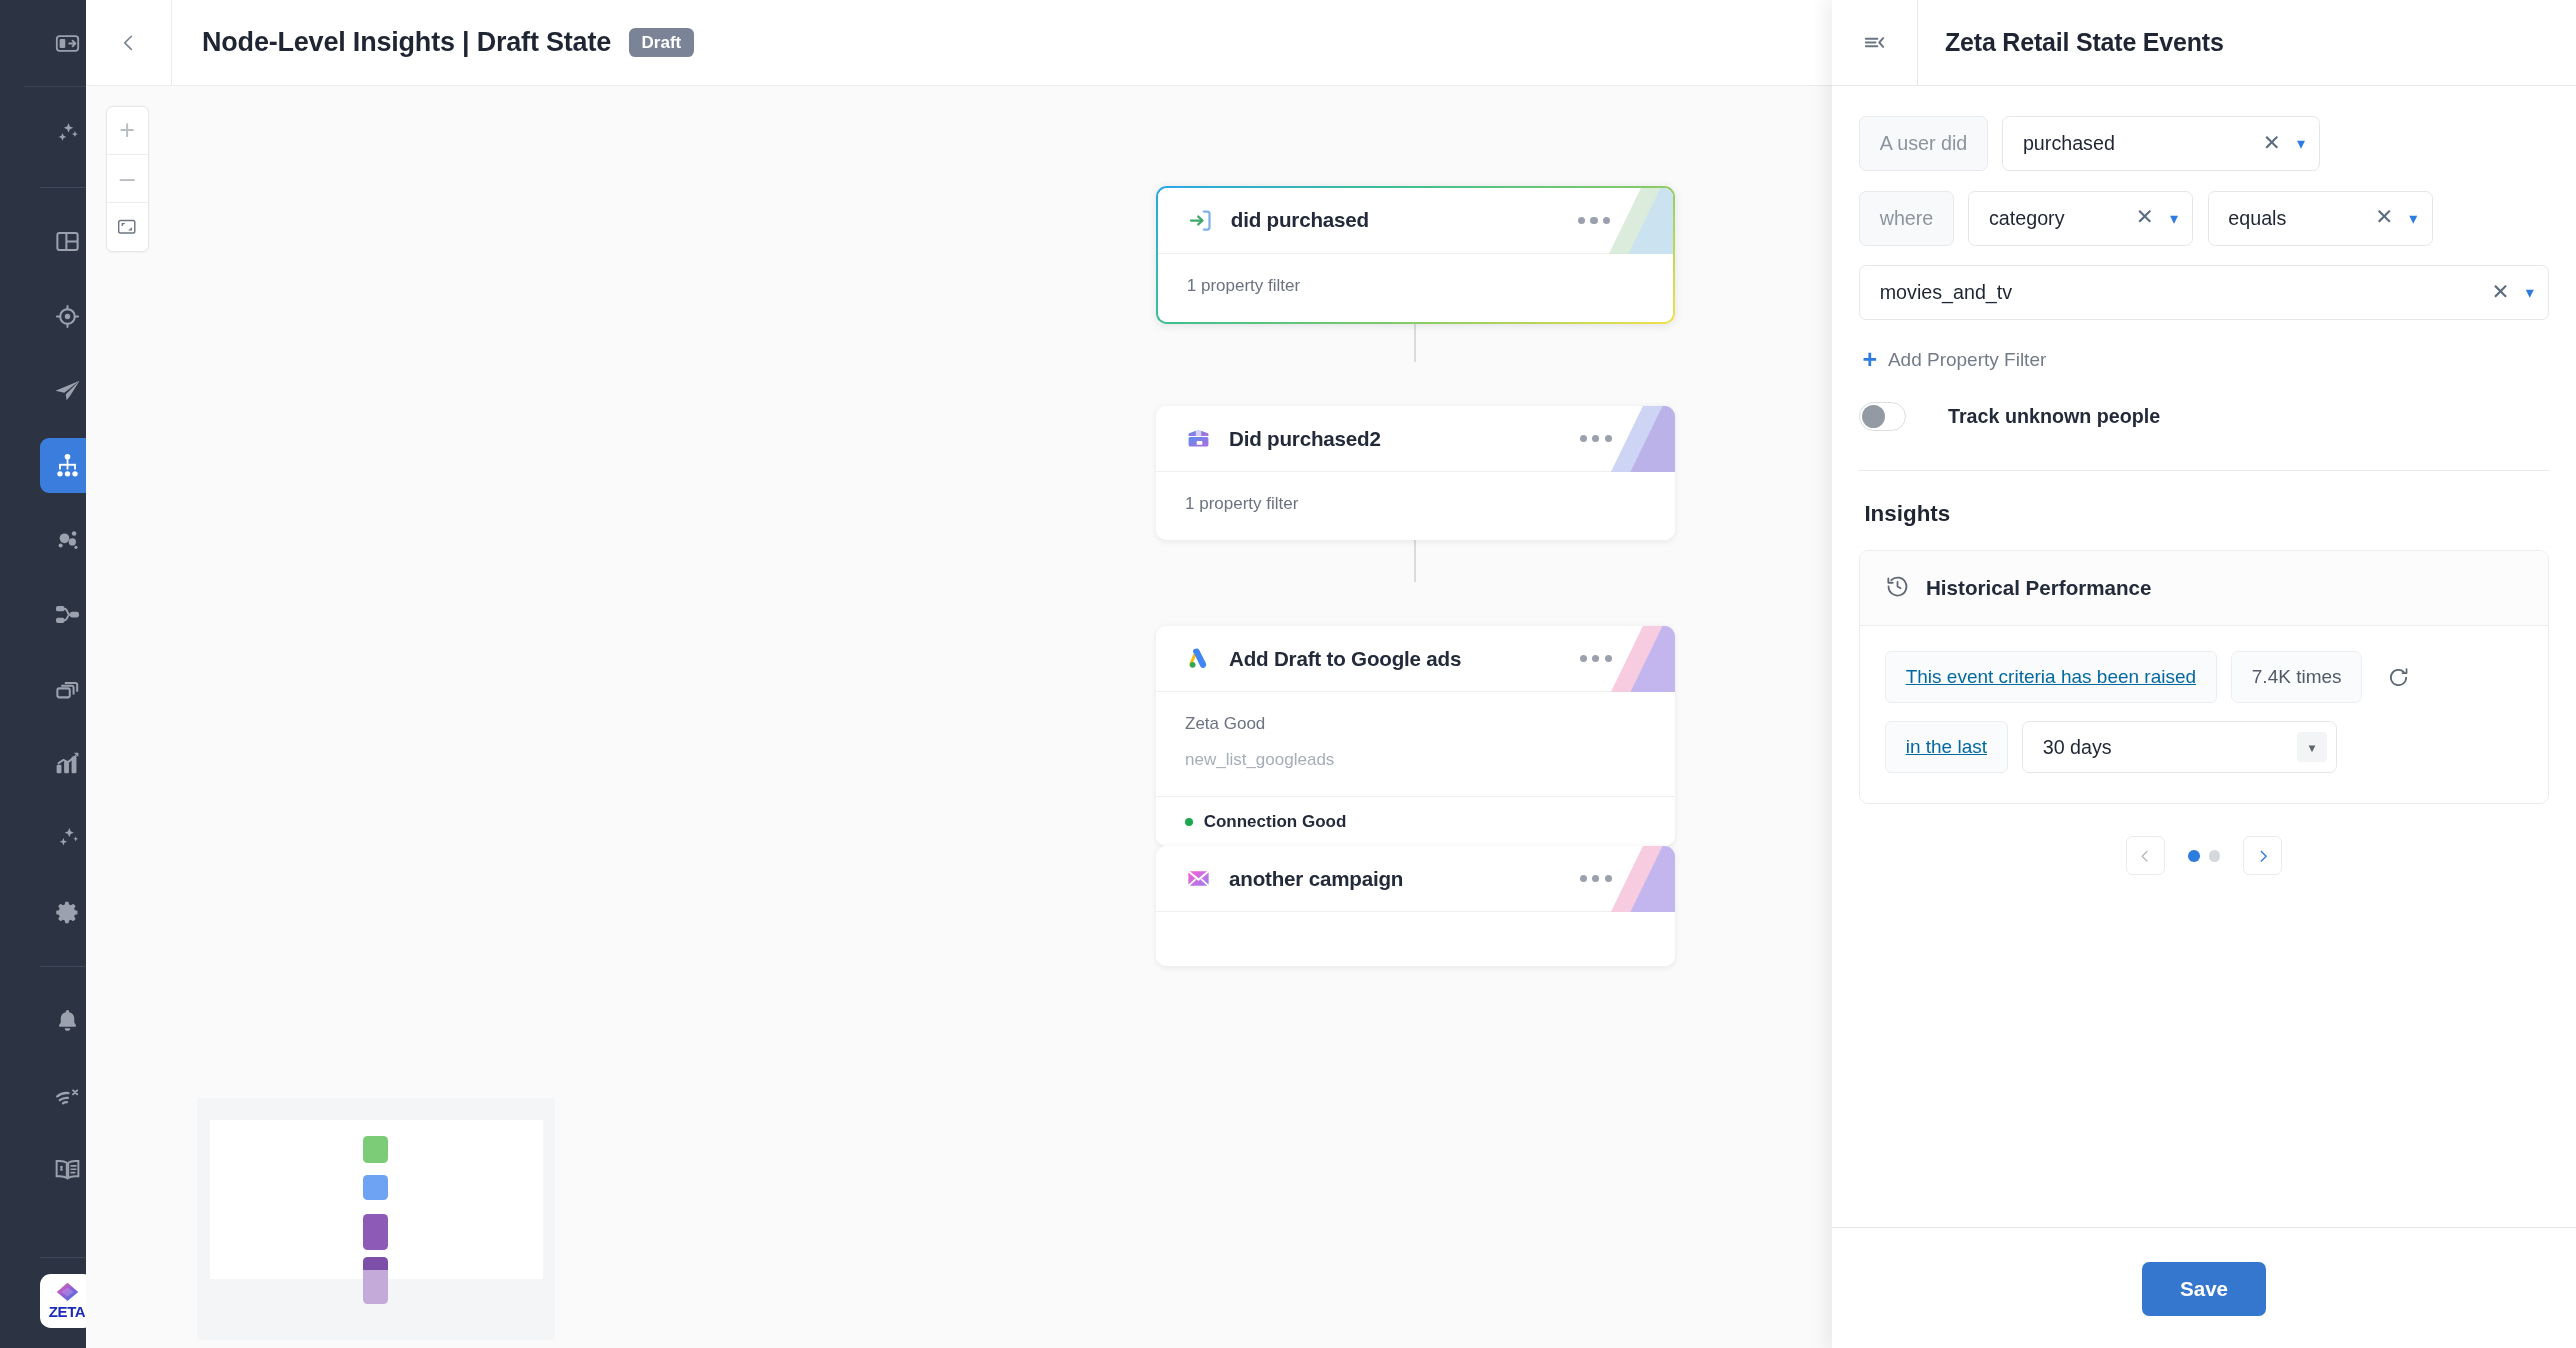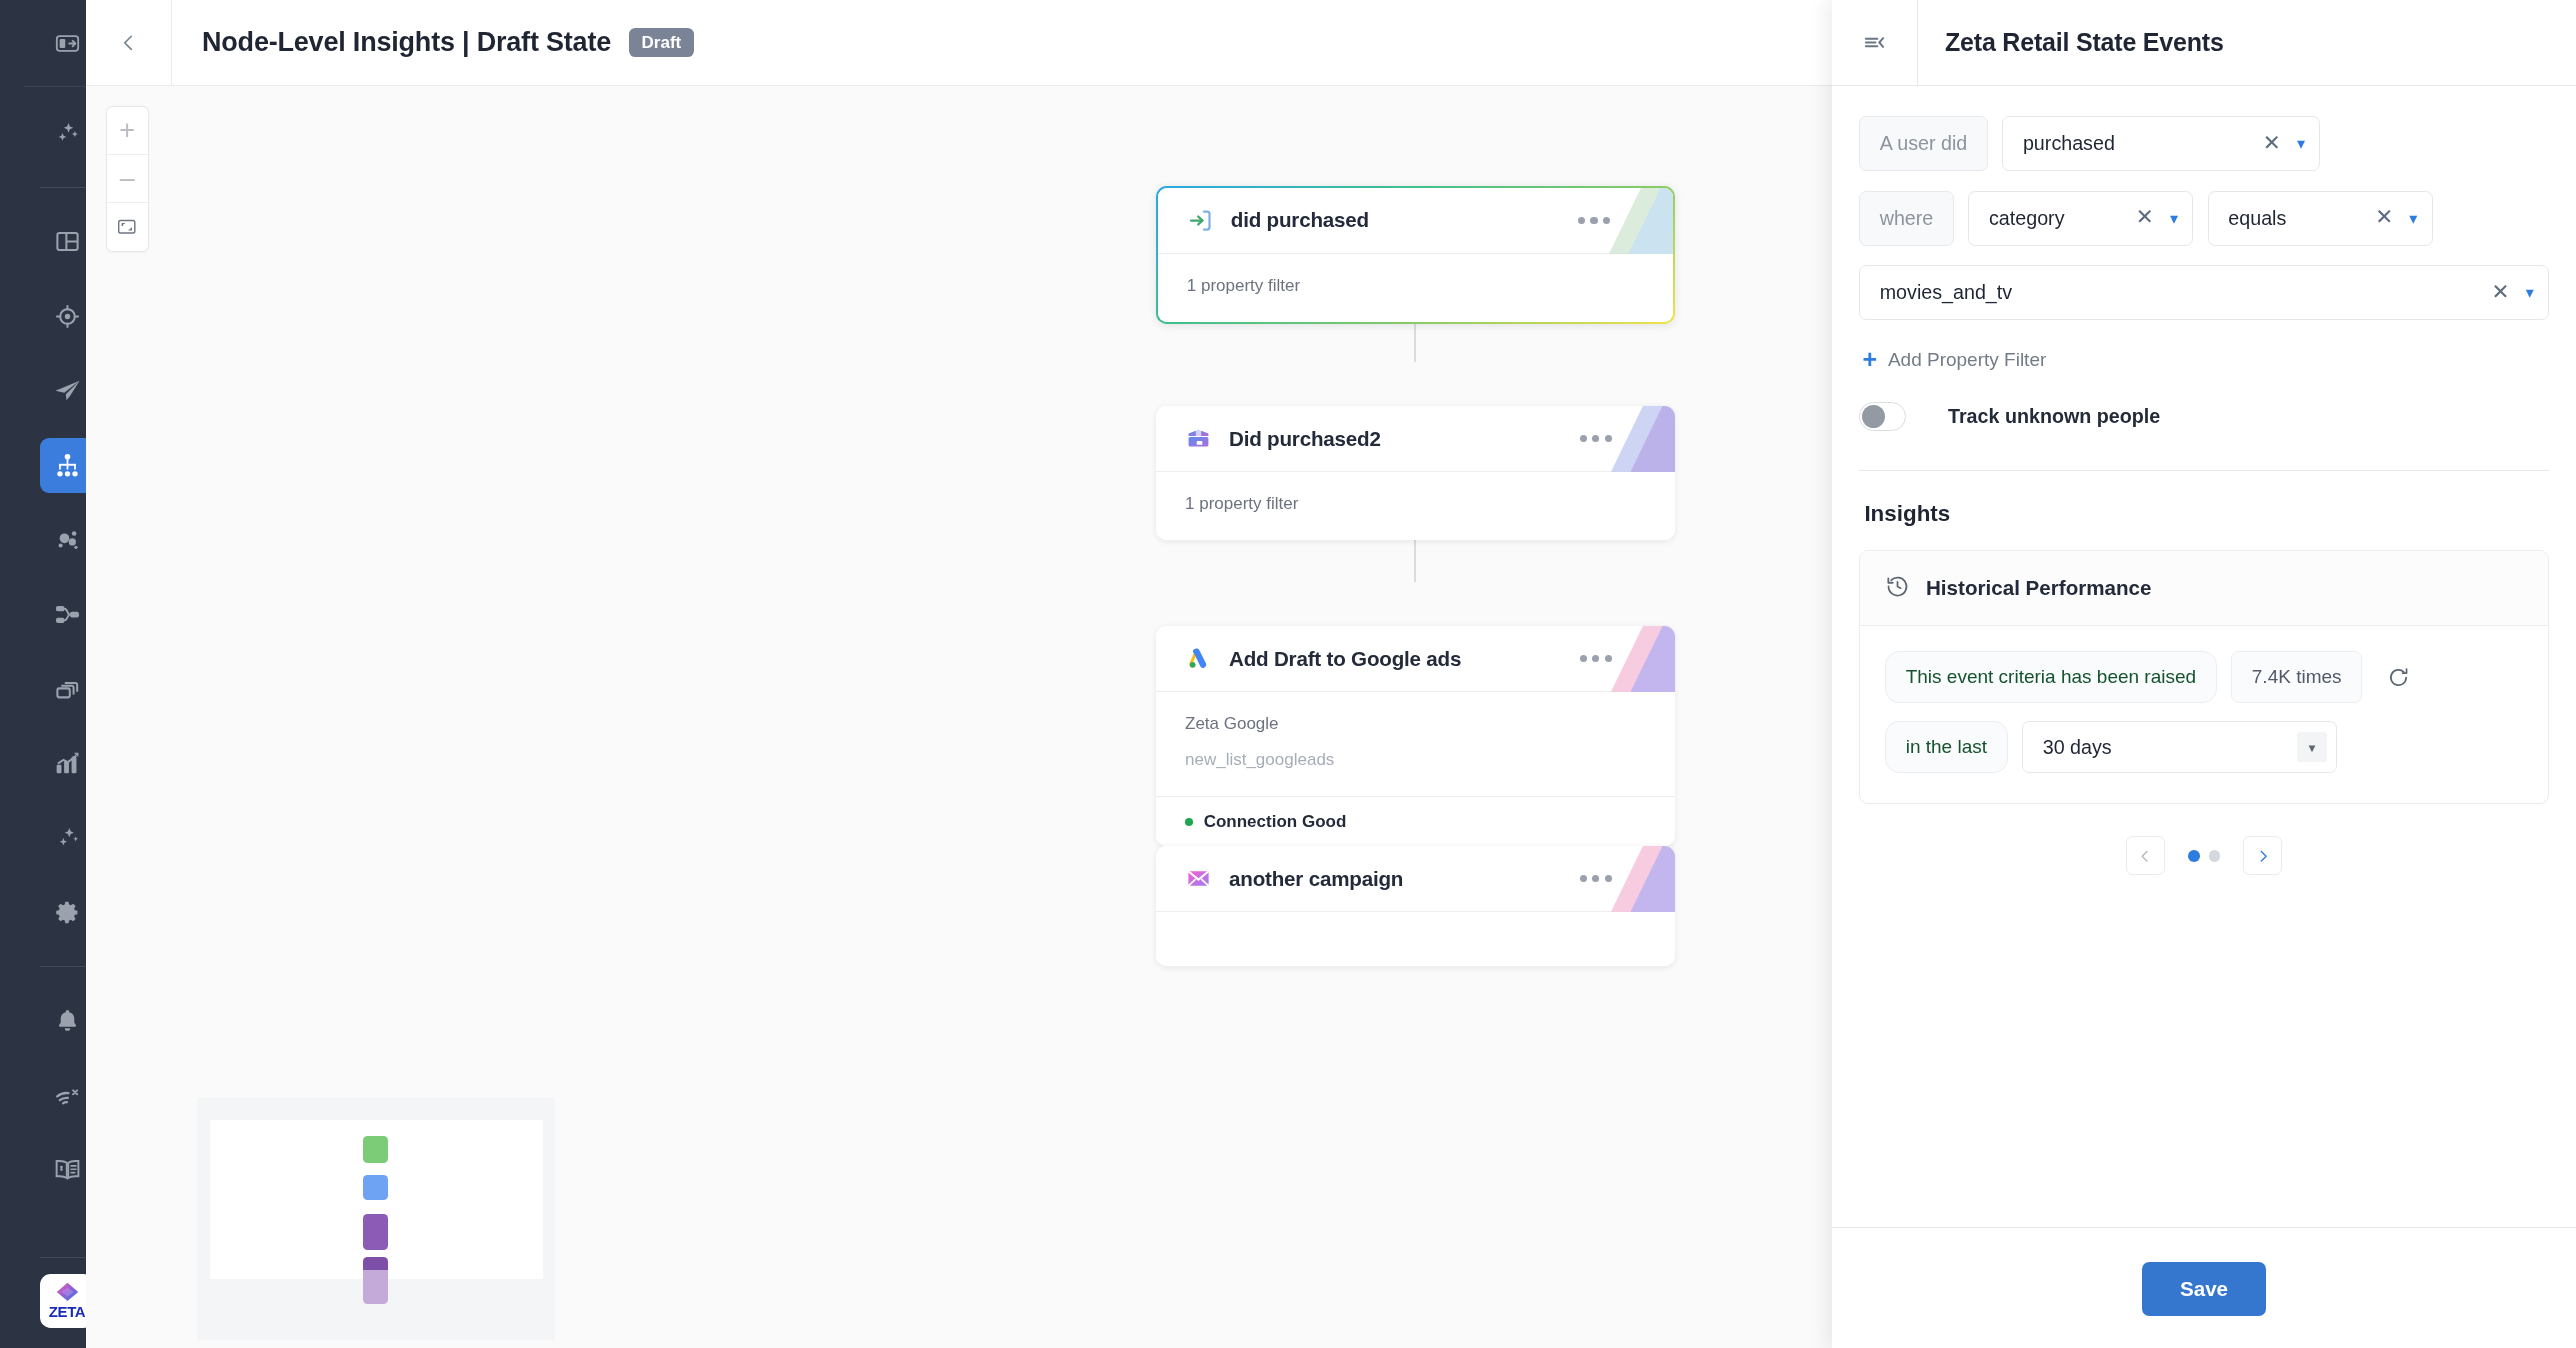--- a/index.html
+++ b/index.html
@@ -179,22 +179,22 @@
 
   .insight-card { border: 0.9px solid #ececec; border-radius: 9px; overflow: hidden; }
   .insight-head {
     display: flex; align-items: center; gap: 16px; padding: 23px 25px;
     background: #fcfcfd; border-bottom: 0.9px solid #ececec;
   }
   .insight-head .lbl { font-size: 20.6px; font-weight: bold; color: #232a3a; }
   .insight-body { padding: 25px 25px 30px 25px; }
   .insight-body .row { margin-bottom: 18px; }
   .chip-out {
-    background: #fafbfc; border: 0.9px solid #ebedf0; border-radius: 14px; height: 52px;
-    display:flex; align-items:center; padding: 0 19.7px; font-size: 19px; color: #14532d; white-space:nowrap;
+    background: #fafbfc; border: 0.9px solid #ebedf0; border-radius: 6px; height: 52px;
+    display:flex; align-items:center; padding: 0 19.7px; font-size: 19px; color: #0369a1; white-space:nowrap;text-decoration:underline;
   }
   .chip-count {
     background: #fafbfc; border: 0.9px solid #ebedf0; border-radius: 7.2px; height: 52px;
     display:flex; align-items:center; padding: 0 19.7px; font-size: 19px; color: #51596a; white-space:nowrap;
   }
   .refresh-btn { cursor:pointer; margin-left: 10.7px; display:flex; align-items:center; }
   .sel-days {
     width: 315px; background:#fff; border:0.9px solid #e4e7ea; border-radius:7.2px; height:52px;
     display:flex; align-items:center; padding: 0 9px 0 19.7px; font-size: 19.7px; color:#1f2533; cursor:pointer;
   }
@@ -495,21 +495,21 @@
                 <i></i>
               </span>
             <span class="corner">
               <svg width="98" height="66" viewBox="0 0 110 74" preserveAspectRatio="none">
                 <polygon points="74,0 110,0 110,74 38,74" fill="#f6c6dd" opacity="0.9"></polygon>
                 <polygon points="96,0 110,0 110,74 60,74" fill="#bcb4ef" opacity="0.9"></polygon>
               </svg>
             </span>
           </div>
           <div class="node-body">
-            <div class="node-sub">Zeta Google</div>
+            <div class="node-sub">Zeta Good</div>
             <div class="node-sub muted" style="margin-top:7.2px;">new_list_googleads</div>
           </div>
           <div class="node-foot">
             <span class="dot-green"></span>
             <span class="foot-label">Connection Good</span>
           </div>
         </div>
 
         <div class="node" style="top:760px;">
           <div class="node-head">

